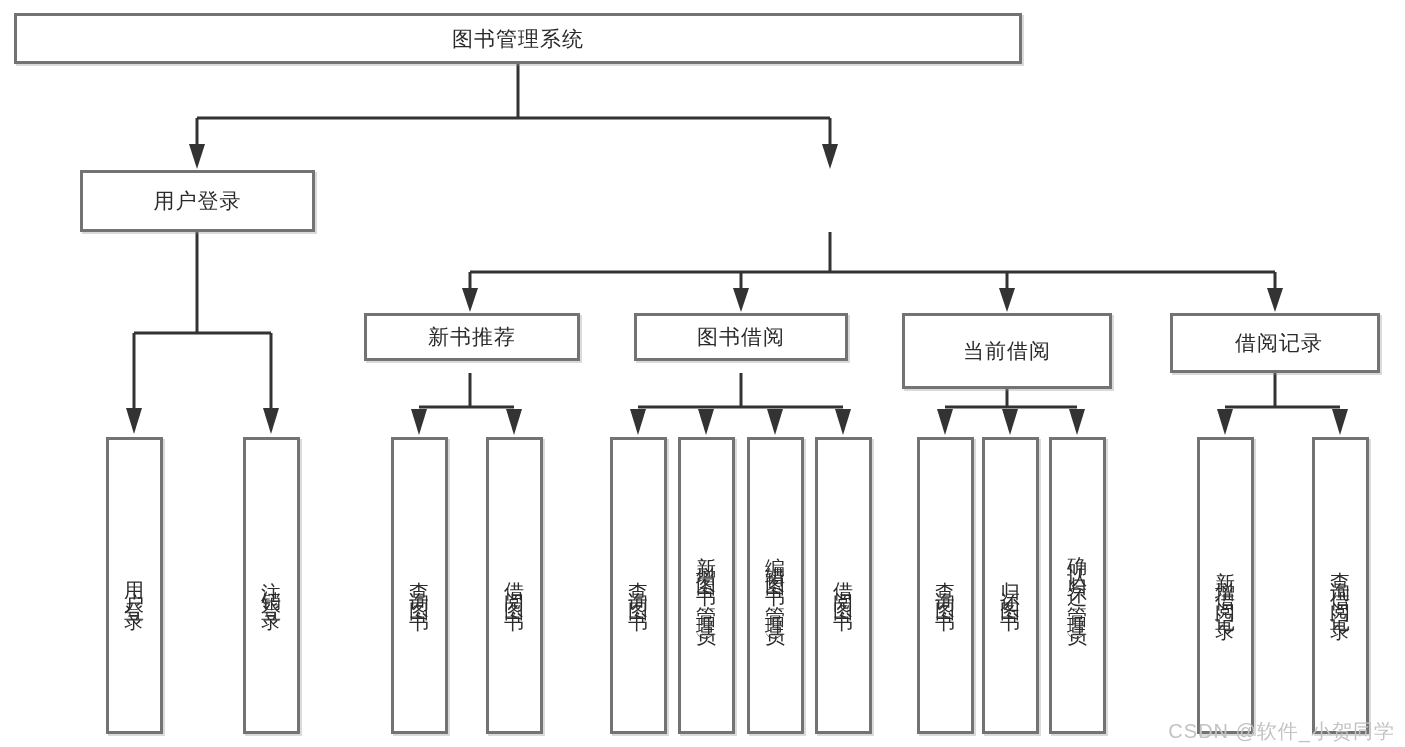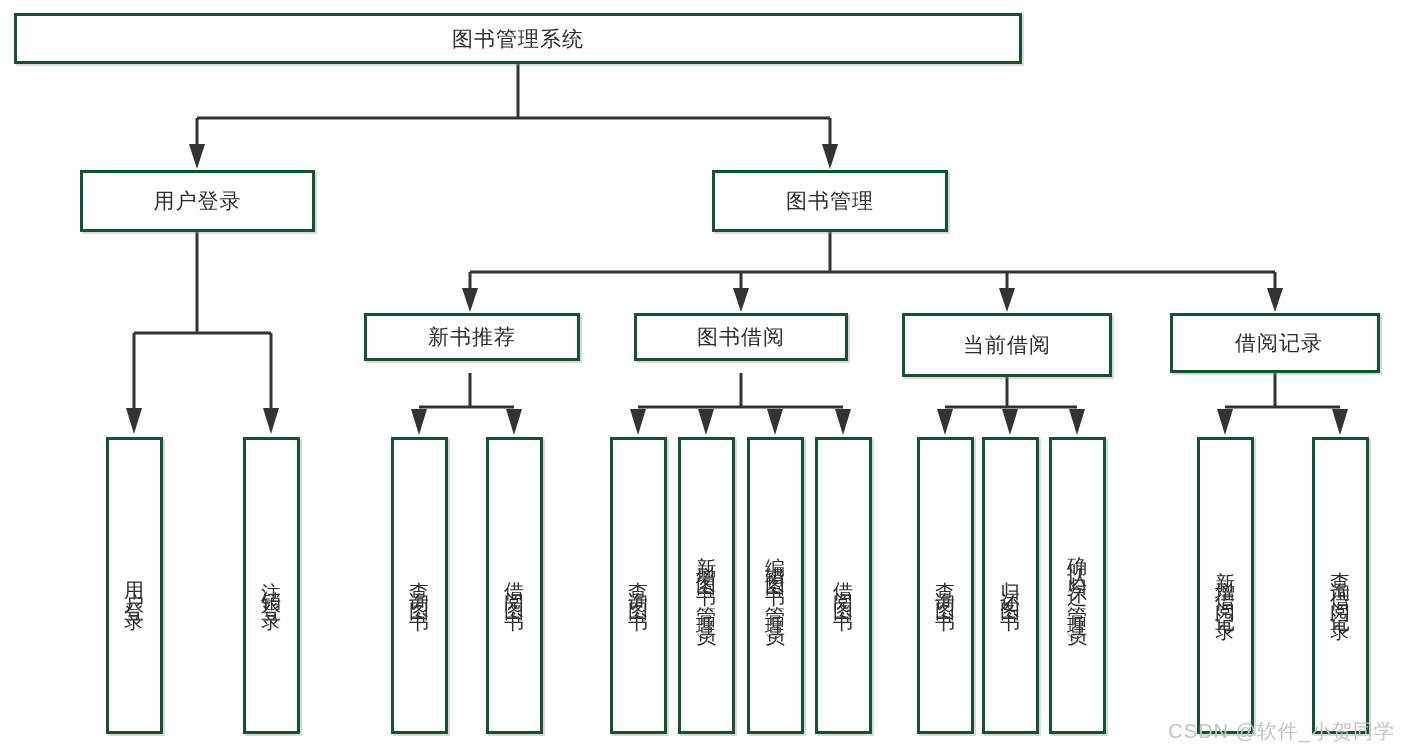--- a/index.html
+++ b/index.html
@@ -7,21 +7,21 @@
     position:relative;
     width:1405px; height:747px;
     background:#ffffff;
     font-family:"Liberation Sans","DejaVu Sans",sans-serif;
     overflow:hidden;
   }
   #connectors { position:absolute; left:0; top:0; width:1405px; height:747px; }
   .node {
     position:absolute;
     box-sizing:border-box;
-    border:3px solid #14532d;
+    border:3px solid #737373;
     background:#ffffff;
     color:#2b2b2b;
     display:flex; align-items:center; justify-content:center;
     box-shadow:2px 2px 0 rgba(150,150,150,0.35);
   }
   .hnode { font-size:21px; letter-spacing:1px; }
   .vnode {
     writing-mode:vertical-rl;
     font-size:20px;
     letter-spacing:10px;
@@ -101,25 +101,24 @@
       <polygon points="1069,409 1085,409 1077,435"></polygon>
 
       <polygon points="1217,409 1233,409 1225,435"></polygon>
       <polygon points="1332,409 1348,409 1340,435"></polygon>
     </g>
   </svg>
 
   <div class="node hnode" style="left:14px; top:13px; width:1008px; height:51px;">图书管理系统</div>
 
   <div class="node hnode" style="left:80px; top:170px; width:235px; height:62px;">用户登录</div>
-  <div class="node hnode" style="left:712px; top:170px; width:236px; height:62px;">图书管理</div>
 
   <div class="node hnode" style="left:364px; top:313px; width:216px; height:48px;">新书推荐</div>
   <div class="node hnode" style="left:634px; top:313px; width:214px; height:48px;">图书借阅</div>
-  <div class="node hnode" style="left:902px; top:313px; width:210px; height:64px;">当前借阅</div>
+  <div class="node hnode" style="left:902px; top:313px; width:210px; height:76px;">当前借阅</div>
   <div class="node hnode" style="left:1170px; top:313px; width:210px; height:60px;padding-left:8px;">借阅记录</div>
 
   <div class="node vnode" style="left:106px; top:437px; width:57px; height:297px;">用户登录</div>
   <div class="node vnode" style="left:243px; top:437px; width:57px; height:297px;">注销登录</div>
 
   <div class="node vnode" style="left:391px; top:437px; width:57px; height:297px;">查询图书</div>
   <div class="node vnode" style="left:486px; top:437px; width:57px; height:297px;">借阅图书</div>
 
   <div class="node vnode" style="left:610px; top:437px; width:57px; height:297px;">查询图书</div>
   <div class="node vnode" style="left:678px; top:437px; width:57px; height:297px;">新增图书（管理员）</div>

